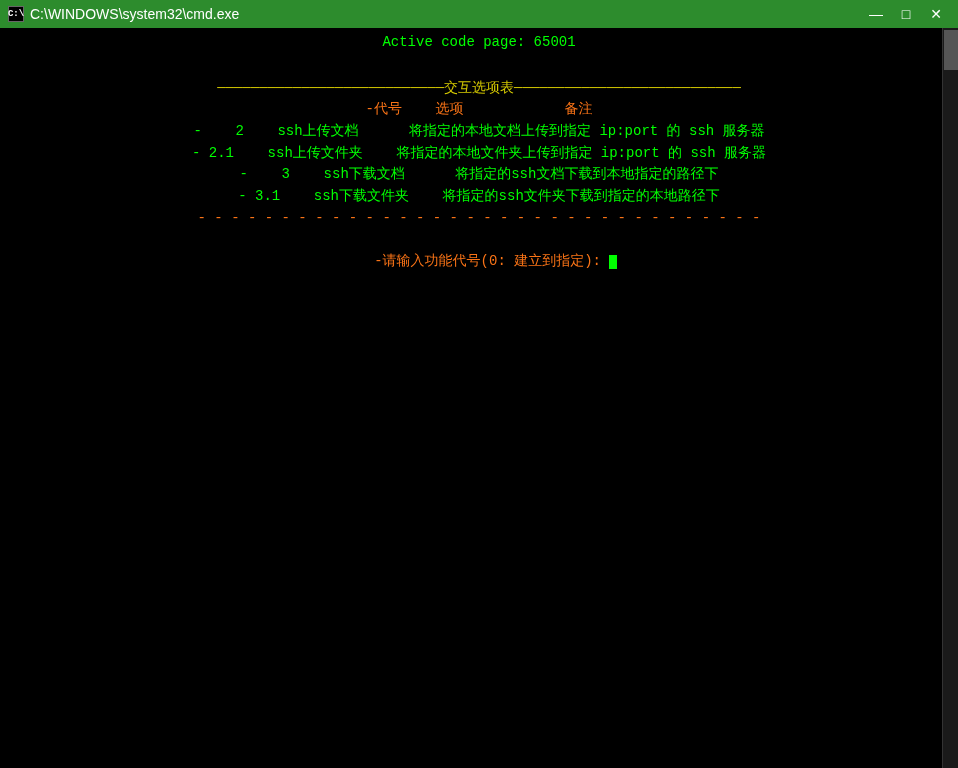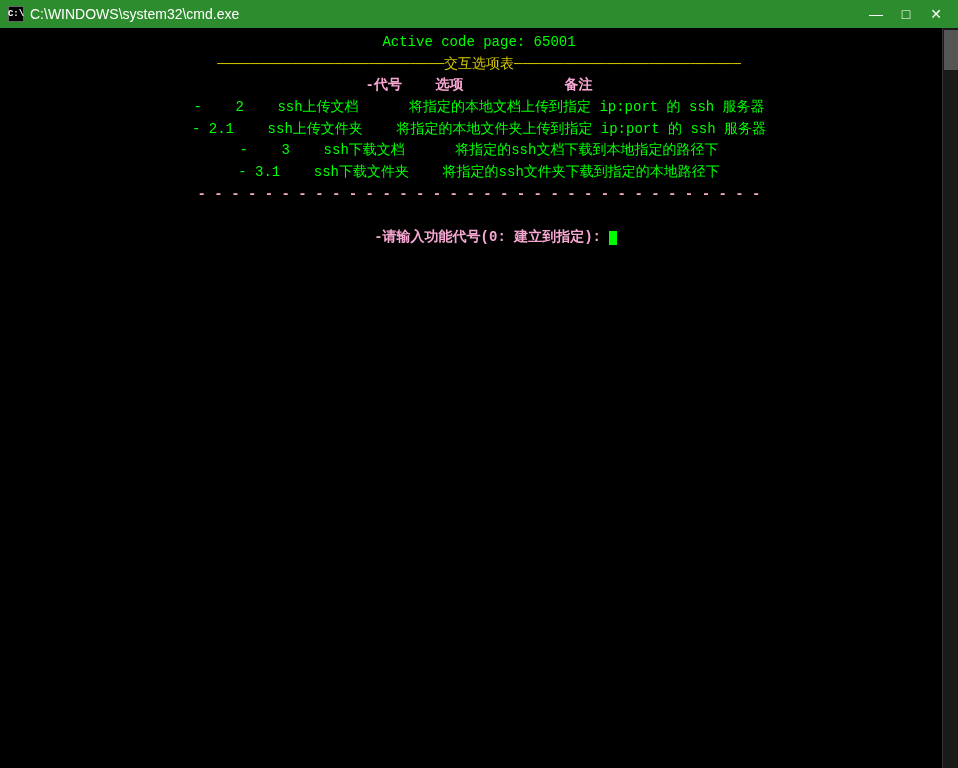--- a/index.html
+++ b/index.html
@@ -92,28 +92,28 @@
       margin: 2px 1px;
     }
 
     .line {
       white-space: pre;
       line-height: 1.55;
       color: #00ff00;
       text-align: center;
     }
     .line-yellow {
-      color: #f9a8d4;
-      font-weight: bold;
+      color: #f97316;
     }
     .line-green {
       color: #00ff00;
     }
     .separator {
       color: #d4c800;
+      margin-top: 24px;
     }
     .cursor {
       display: inline-block;
       width: 8px;
       height: 14px;
       background: #00ff00;
       vertical-align: text-bottom;
       animation: blink 1s step-end infinite;
     }
     @keyframes blink {

